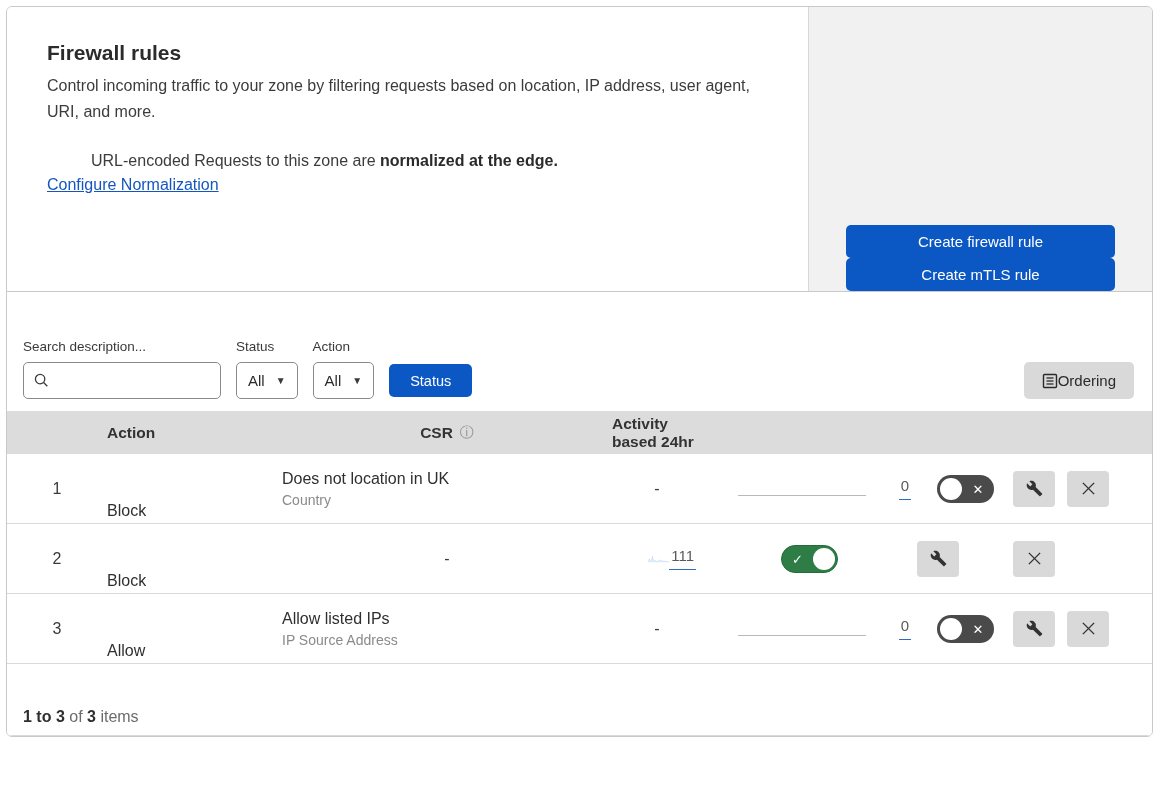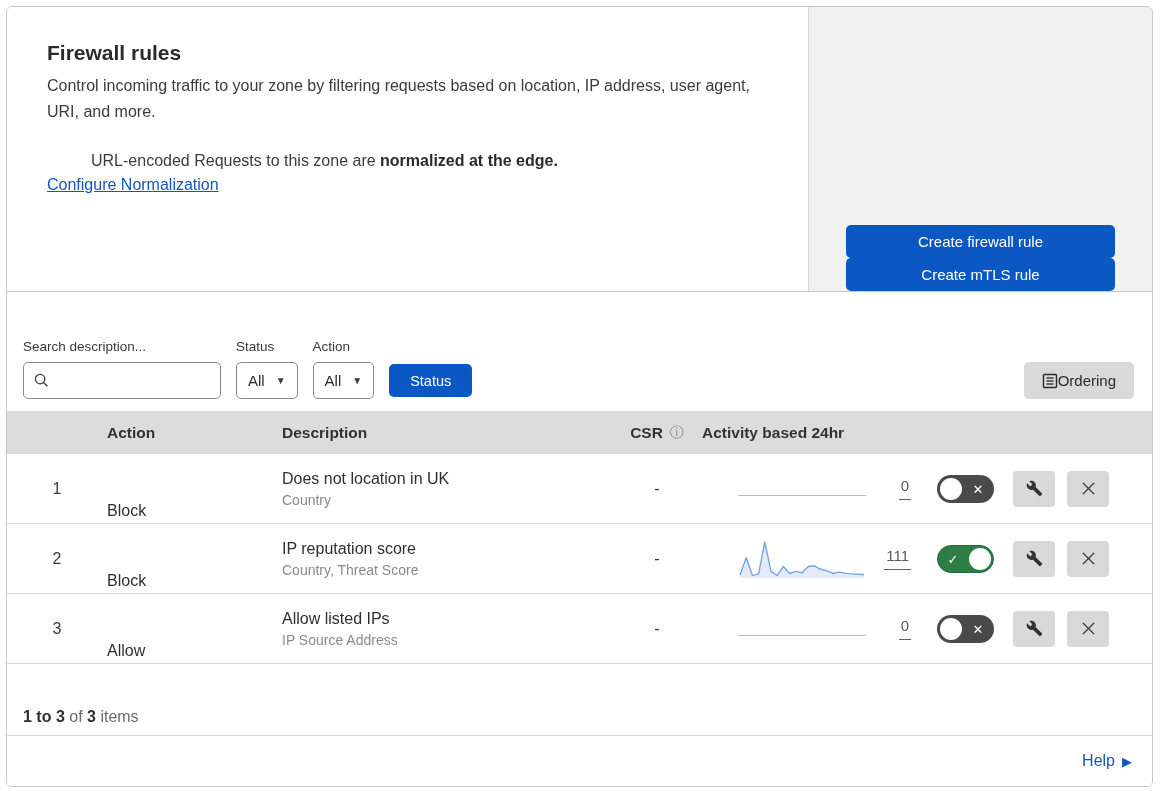--- a/index.html
+++ b/index.html
@@ -167,21 +167,20 @@
             <line x1="4.5" y1="8" x2="11.5" y2="8" stroke="#2b2b2b" stroke-width="1.3"></line>
             <line x1="4.5" y1="11" x2="11.5" y2="11" stroke="#2b2b2b" stroke-width="1.3"></line>
           </svg>
         <span>Ordering</span>
       </button>
     </div>
 
     <div class="tgrid thead">
       <div></div>
       <div class="hcell">Action</div>
-      <div class="hcell">Description</div>
       <div class="hcell" style="justify-content:center">
         <span>CSR</span>
         <span class="info-icon">ⓘ</span>
       </div>
       <div class="hcell">Activity based 24hr</div>
       <div></div>
         <div></div>
         <div></div>
     </div>
 
@@ -217,24 +216,20 @@
               <line x1="2" y1="2" x2="14" y2="14" stroke="#333" stroke-width="1.5"></line>
               <line x1="14" y1="2" x2="2" y2="14" stroke="#333" stroke-width="1.5"></line>
             </svg>
         </button>
       </div>
     </div>
 
     <div class="tgrid trow">
       <div class="cell num">2</div>
       <div class="cell action">Block</div>
-      <div class="cell desc">
-        <div class="title">IP reputation score</div>
-        <div class="subtitle">Country, Threat Score</div>
-      </div>
       <div class="cell csr">-</div>
       <div class="cell activity">
         <svg class="spark" width="128" height="42" viewBox="0 0 128 42">
           <polygon points="2,40 2.0,36.9 8.2,19.8 14.4,37.6 20.6,35.9 26.8,4.0 33.0,33.4 39.2,37.3 45.4,28.5 51.6,35.5 57.8,33.4 64.0,34.8 70.2,28.5 76.4,27.8 82.6,31.3 88.8,32.7 95.0,35.5 101.2,34.1 107.4,35.1 113.6,35.9 119.8,36.2 126.0,36.5 126,40" fill="rgba(107,152,226,0.18)"></polygon>
           <polyline points="2.0,36.9 8.2,19.8 14.4,37.6 20.6,35.9 26.8,4.0 33.0,33.4 39.2,37.3 45.4,28.5 51.6,35.5 57.8,33.4 64.0,34.8 70.2,28.5 76.4,27.8 82.6,31.3 88.8,32.7 95.0,35.5 101.2,34.1 107.4,35.1 113.6,35.9 119.8,36.2 126.0,36.5" fill="none" stroke-width="1.4" stroke-linejoin="round" stroke="#79a5e8"></polyline>
         </svg>
         <a class="count">111</a>
       </div>
       <div class="cell toggle-cell">
         <div class="toggle on">
@@ -291,21 +286,15 @@
           <svg width="15" height="15" viewBox="0 0 16 16">
               <line x1="2" y1="2" x2="14" y2="14" stroke="#333" stroke-width="1.5"></line>
               <line x1="14" y1="2" x2="2" y2="14" stroke="#333" stroke-width="1.5"></line>
             </svg>
         </button>
       </div>
     </div>
 
     <div class="tfoot"><b>1 to 3</b><span> of </span><b>3</b><span> items</span></div>
 
-    <div class="help-row">
-      <a class="help-link">
-        <span>Help</span>
-        <span class="help-arrow">▶</span>
-      </a>
-    </div>
 
   </div>
 </div>
 
 </body></html>

